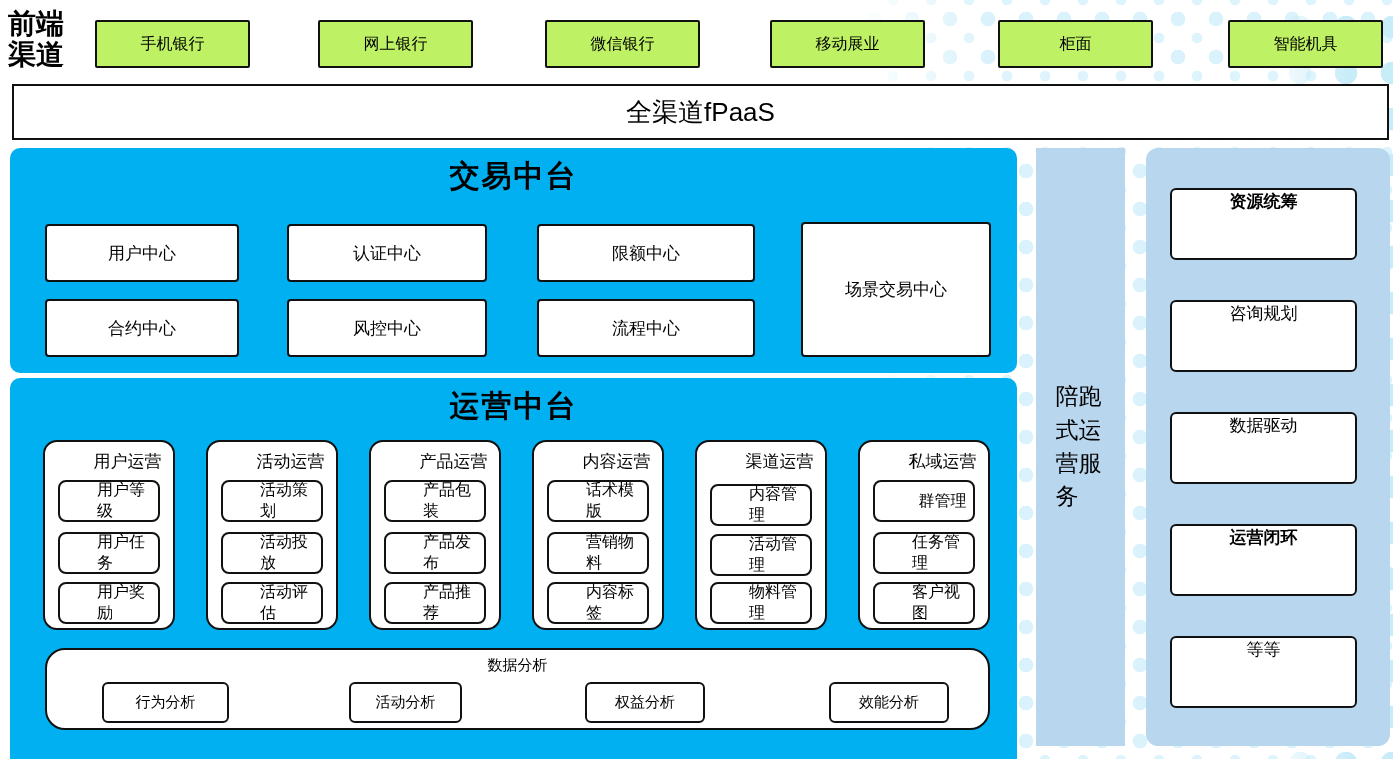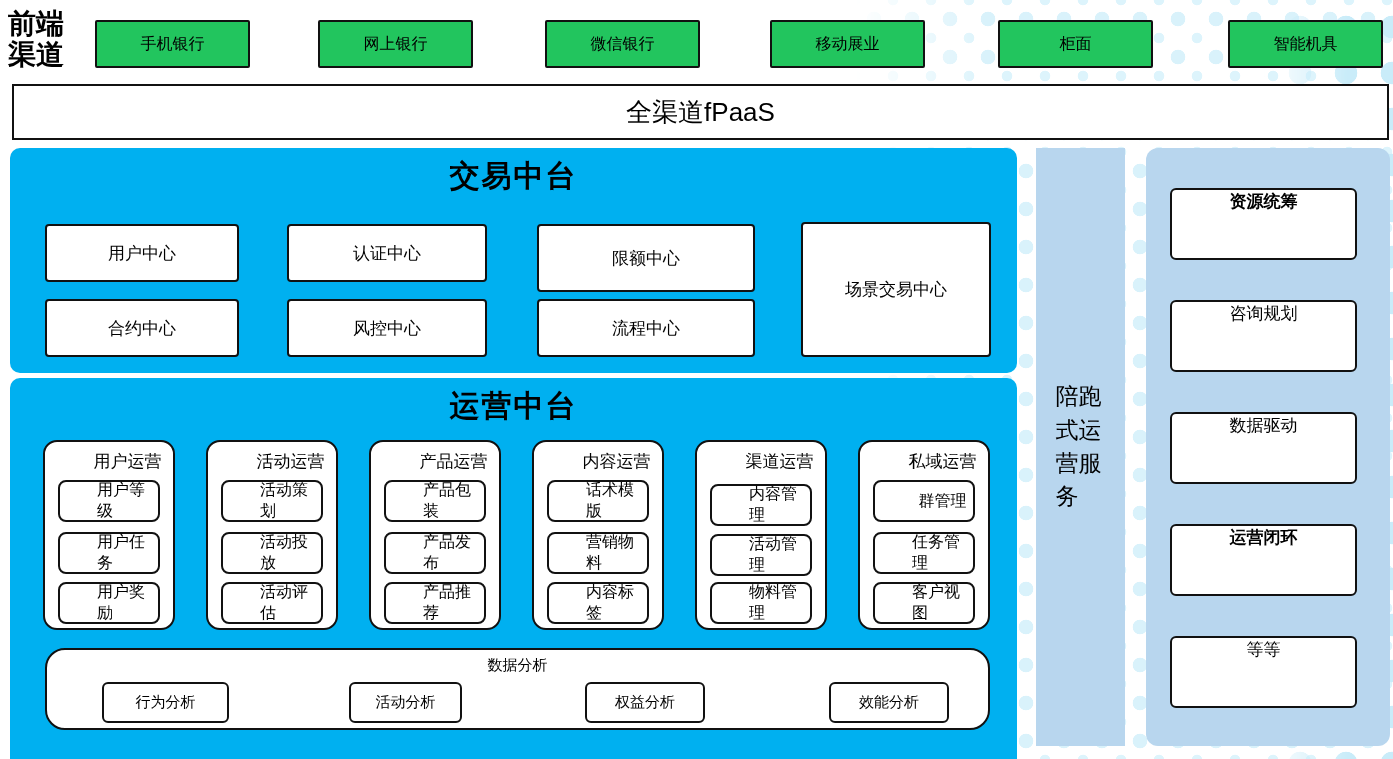--- a/index.html
+++ b/index.html
@@ -29,21 +29,21 @@
 
   .serif-title{font-family:"Liberation Serif","DejaVu Serif",serif;font-weight:bold;}
 
   .front-label{
     position:absolute;left:8px;top:8px;width:62px;
     font-size:28px;line-height:1.12;word-break:break-all;
   }
 
   .chan{
     position:absolute;top:20px;height:48px;width:155px;
-    background:#22c55e;border:2px solid #111;border-radius:2px;
+    background:#bef264;border:2px solid #111;border-radius:2px;
     display:flex;align-items:center;justify-content:center;
     font-size:16px;box-sizing:border-box;
   }
 
   .fpaas{
     position:absolute;left:12px;top:84px;width:1377px;height:56px;
     background:#fff;border:2px solid #111;box-sizing:border-box;
     display:flex;align-items:center;justify-content:center;font-size:26px;
   }
 
@@ -145,21 +145,21 @@
 
     <div class="panel-blue" style="top:148px;height:225px">
       <div class="panel-title serif-title">交易中台</div>
 
       <div class="wbox" style="left:35px;top:76px;width:194px;height:58px">
           <span>用户中心</span>
         </div>
       <div class="wbox" style="left:277px;top:76px;width:200px;height:58px">
           <span>认证中心</span>
         </div>
-      <div class="wbox" style="left:527px;top:76px;width:218px;height:68px">
+      <div class="wbox" style="left:527px;top:76px;width:218px;height:58px">
           <span>限额中心</span>
         </div>
 
       <div class="wbox" style="left:35px;top:151px;width:194px;height:58px">
           <span>合约中心</span>
         </div>
       <div class="wbox" style="left:277px;top:151px;width:200px;height:58px">
           <span>风控中心</span>
         </div>
       <div class="wbox" style="left:527px;top:151px;width:218px;height:58px">

